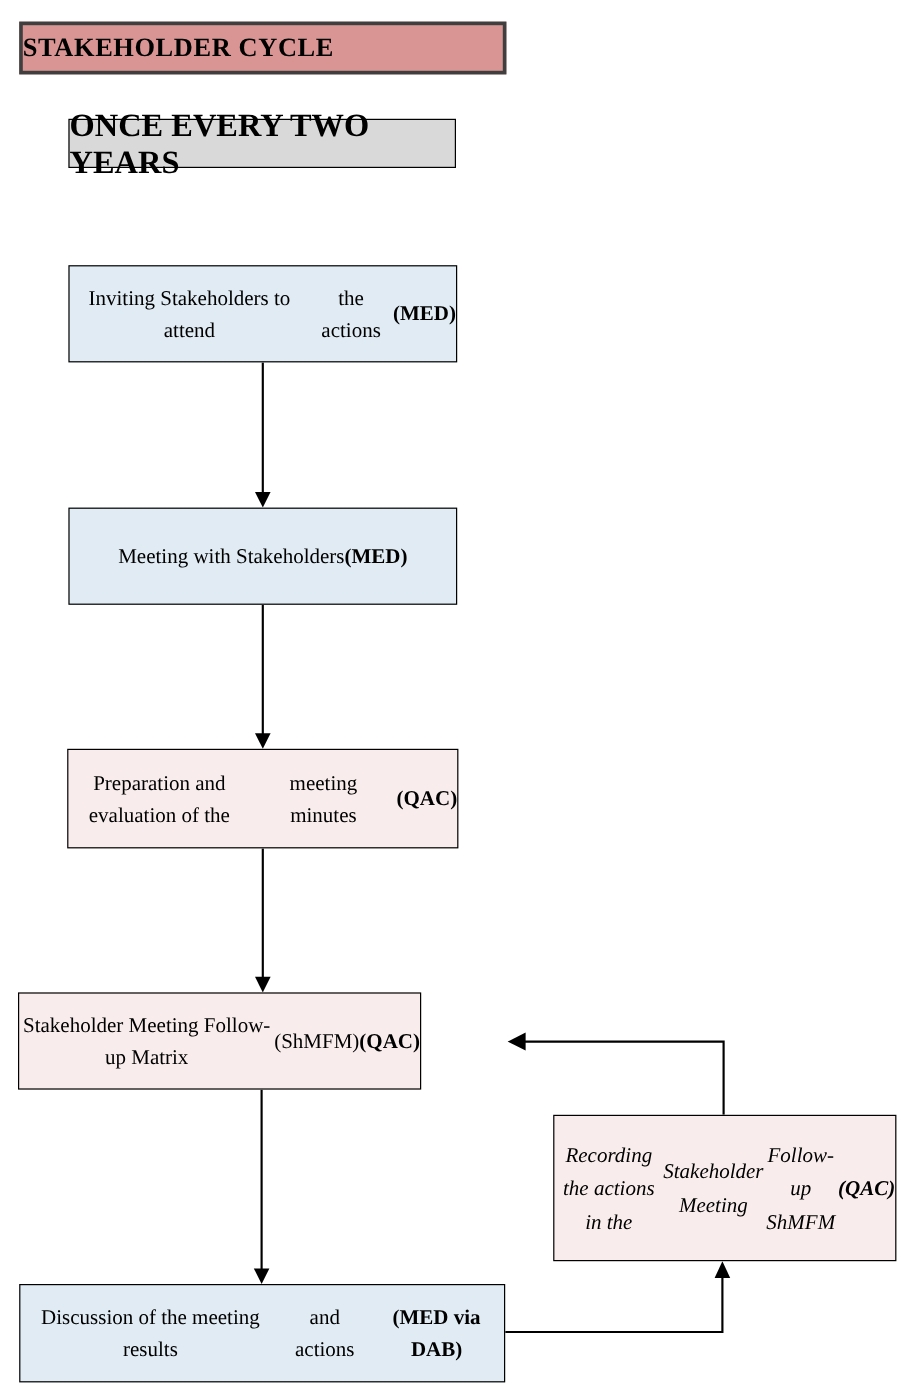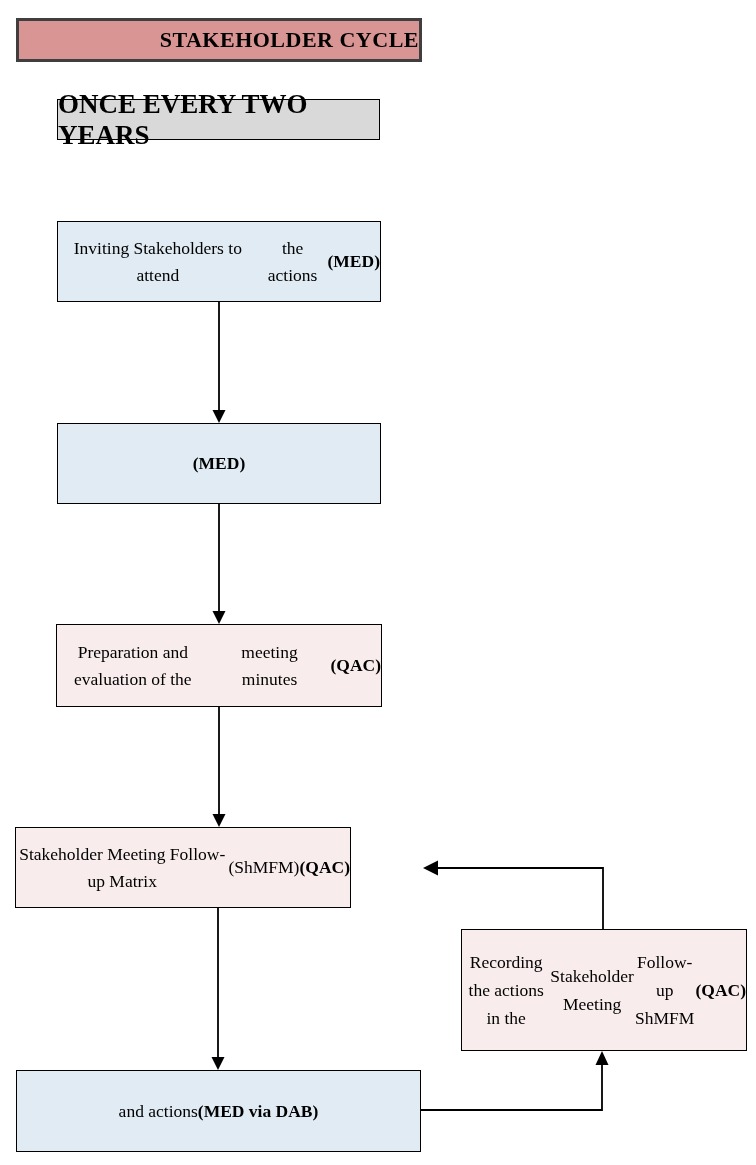--- a/index.html
+++ b/index.html
@@ -38,21 +38,21 @@
   .connectors polygon {
     fill: var(--line-color);
     stroke: none;
   }
   .title-box {
     position: absolute;
     left: 16px; top: 18px;
     width: 406px; height: 44px;
     background: var(--title-fill);
     border: 3px solid var(--title-border);
-    display: flex; align-items: center; justify-content: flex-end;
+    display: flex; align-items: center; justify-content: flex-start;
     font-size: 22px; font-weight: bold; letter-spacing: 0.5px;
   }
   .frequency-box {
     position: absolute;
     left: 57px; top: 99px;
     width: 323px; height: 41px;
     background: var(--frequency-fill);
     border: 1.5px solid #000;
     display: flex; align-items: center; justify-content: center;
     font-size: 27px; font-weight: bold;
@@ -67,21 +67,21 @@
     font-size: 17.5px;
     line-height: 27px;
   }
   .box.blue { background: var(--blue-fill); }
   .box.pink { background: var(--pink-fill); }
   .box .owner { font-weight: bold; }
   #box-inviting   { left: 57px;  top: 221px;  width: 324px; height: 81px;  }
   #box-meeting    { left: 57px;  top: 423px;  width: 324px; height: 81px;  }
   #box-minutes    { left: 56px;  top: 624px;  width: 326px; height: 83px; gap: 23px;  }
   #box-matrix     { left: 15px;  top: 827px;  width: 336px; height: 81px;  }
-  #box-recording  { left: 461px; top: 929px;  width: 286px; height: 122px; line-height: 28px; }
+  #box-recording  { left: 461px; top: 929px;  width: 286px; height: 122px; line-height: 28px; font-style: italic; }
   #box-discussion { left: 16px;  top: 1070px; width: 405px; height: 82px;  }
 </style>
 </head>
 <body>
 
 <div class="canvas">
 
   <svg class="connectors" viewBox="0 0 756 1165" xmlns="http://www.w3.org/2000/svg">
     <g>
       <line x1="219" y1="302" x2="219" y2="411"></line>
@@ -117,20 +117,21 @@
     <span>ONCE EVERY TWO YEARS</span>
   </div>
 
   <div id="box-inviting" class="box blue">
     <div class="line">Inviting Stakeholders to attend</div>
     <div class="line">the actions</div>
     <div class="line owner">(MED)</div>
   </div>
 
   <div id="box-meeting" class="box blue">
+    <div class="line">Meeting with Stakeholders</div>
     <div class="line owner">(MED)</div>
   </div>
 
   <div id="box-minutes" class="box pink">
     <div class="line">Preparation and evaluation of the</div>
     <div class="line">meeting minutes</div>
     <div class="line owner">(QAC)</div>
   </div>
 
   <div id="box-matrix" class="box pink">
@@ -140,17 +141,18 @@
   </div>
 
   <div id="box-recording" class="box pink">
     <div class="line">Recording the actions in the</div>
     <div class="line">Stakeholder Meeting</div>
     <div class="line">Follow-up ShMFM</div>
     <div class="line owner">(QAC)</div>
   </div>
 
   <div id="box-discussion" class="box blue">
+    <div class="line">Discussion of the meeting results</div>
     <div class="line">and actions</div>
     <div class="line owner">(MED via DAB)</div>
   </div>
 
 </div>
 
 </body></html>

